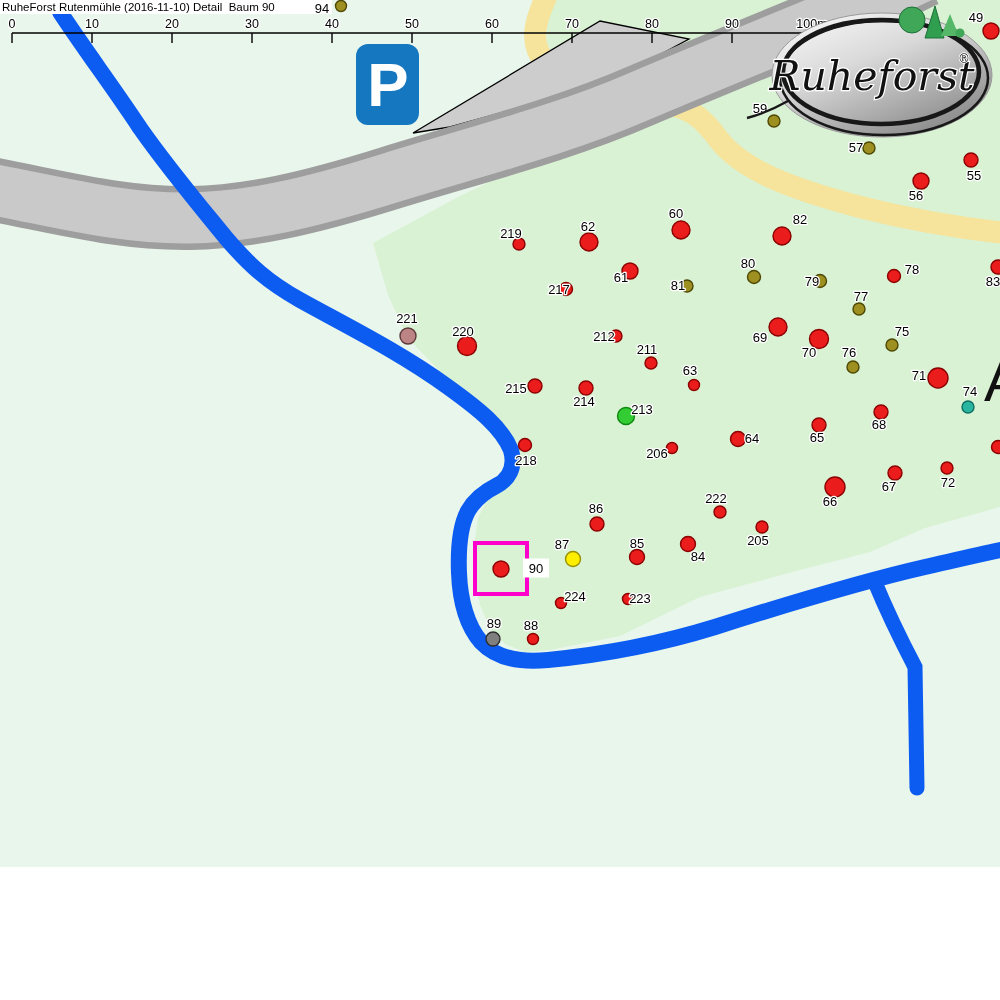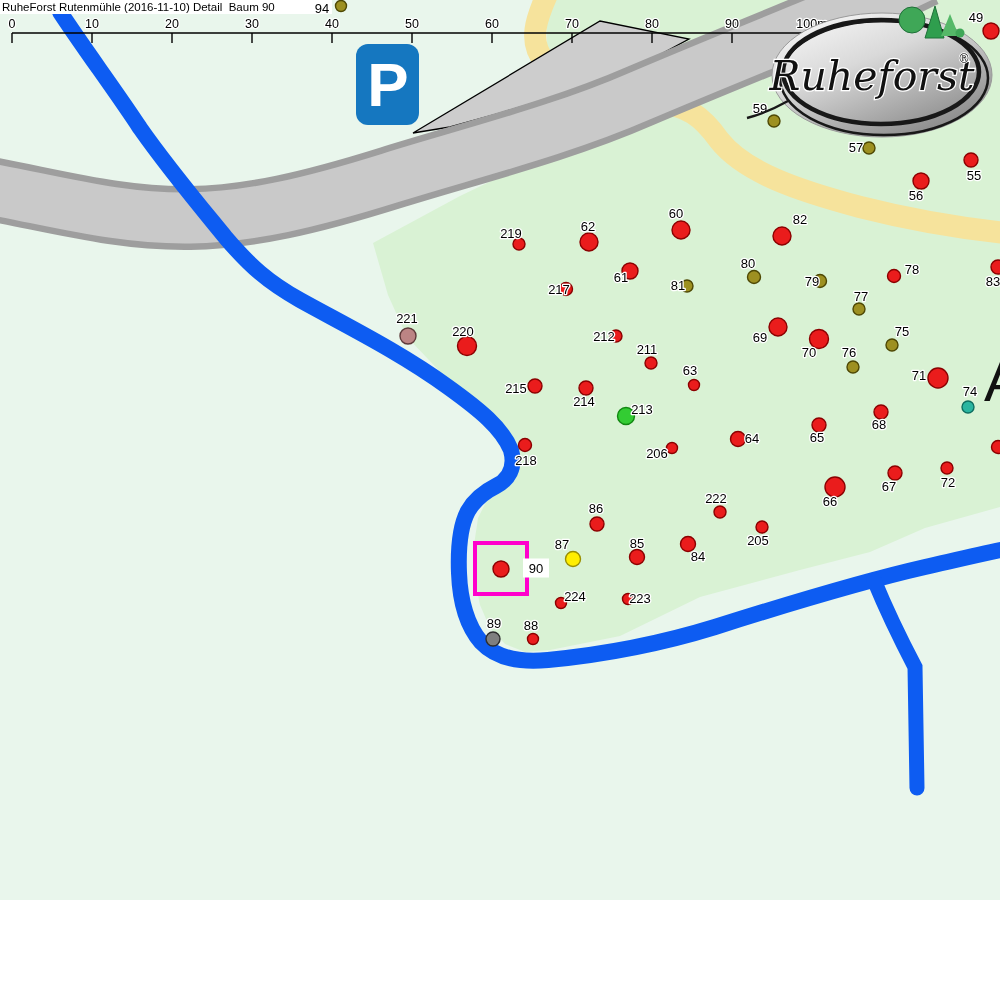--- a/index.html
+++ b/index.html
@@ -1,16 +1,16 @@
 <!DOCTYPE html>
 <html><head>
 <meta charset="utf-8">
 <style>
   html,body{margin:0;padding:0;background:#ffffff;}
-  #stage{position:relative;width:1000px;height:1000px;overflow:hidden;background:#ffffff;}
+  #stage{position:relative;width:1000px;height:867px;overflow:hidden;background:#ffffff;}
   svg{display:block;}
   text{font-family:"Liberation Sans",sans-serif;}
   .halo{paint-order:stroke;stroke:#ffffff;stroke-width:2.6px;stroke-linejoin:round;}
   .dot-label{font-size:13px;fill:#000000;}
   .scale-label{font-size:12.5px;fill:#000000;font-weight:400;}
   .title-text{font-size:11.5px;fill:#000000;}
   .p-glyph{font-size:62px;font-weight:bold;fill:#ffffff;}
   .area-glyph{font-size:58px;fill:#111111;}
   .logo-script{font-family:"DejaVu Serif",serif;font-style:italic;font-size:41px;fill:#111111;paint-order:stroke;stroke:#ffffff;stroke-width:2.4px;}
   .logo-reg{font-family:"DejaVu Serif",serif;font-size:12px;fill:#111111;paint-order:stroke;stroke:#ffffff;stroke-width:1.6px;}

